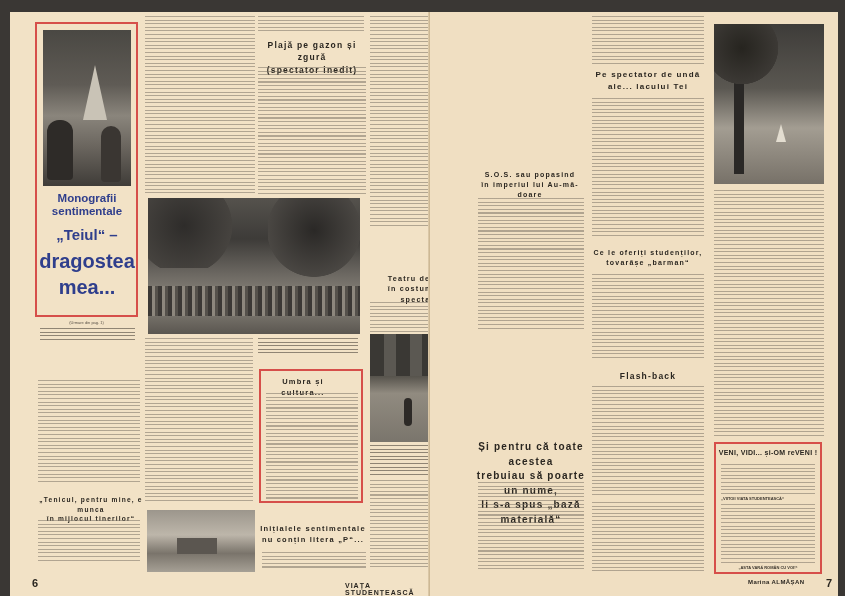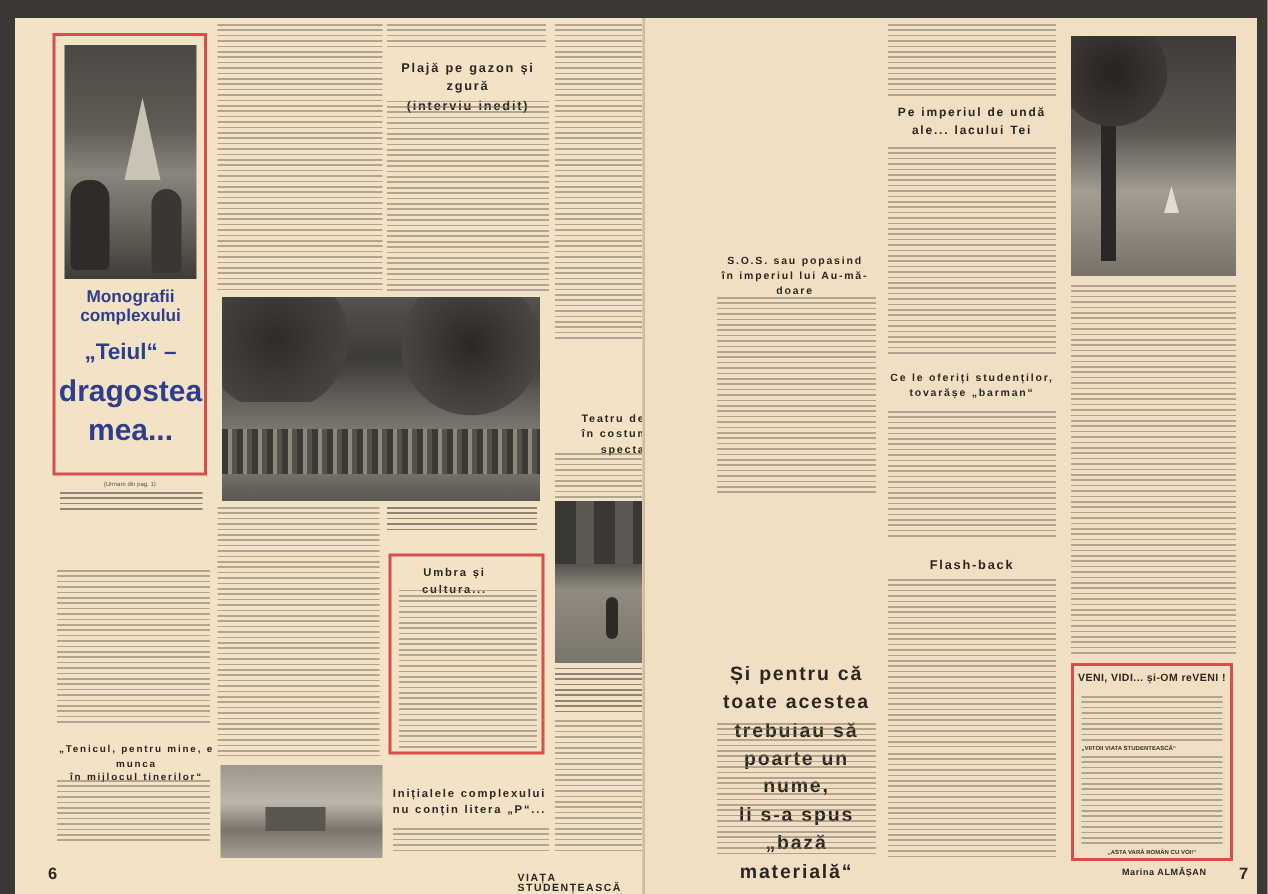--- a/index.html
+++ b/index.html
@@ -25,21 +25,21 @@
 <div class="spread">
 
   <div class="page-left">
 
     <div class="abs redbox" style="left:25px;top:10px;width:103px;height:295px;background:#f2e2c6">
       <div class="abs photo" style="left:6px;top:6px;width:88px;height:156px;background:linear-gradient(180deg,#4a4843 0%,#5f5b55 35%,#8a857c 55%,#6a655e 75%,#3f3c38 100%)">
         <div class="abs" style="left:40px;top:35px;width:0;height:0;border-left:12px solid transparent;border-right:12px solid transparent;border-bottom:55px solid #c9c3b6"></div>
         <div class="abs" style="left:4px;top:90px;width:26px;height:60px;border-radius:12px 12px 4px 4px;background:#2e2b28"></div>
         <div class="abs" style="left:58px;top:96px;width:20px;height:56px;border-radius:10px 10px 4px 4px;background:#3a3632"></div>
       </div>
-      <div class="abs hd-blue" style="left:4px;top:168px;width:92px;font-size:11.5px">Monografii complexului</div>
+      <div class="abs hd-blue" style="left:4px;top:168px;width:92px;font-size:11.5px">Monografii sentimentale</div>
       <div class="abs hd-blue" style="left:2px;top:202px;width:96px;font-size:15px">„Teiul“ –</div>
       <div class="abs hd-blue" style="left:0px;top:226px;width:100px;font-size:20px">dragostea</div>
       <div class="abs hd-blue" style="left:2px;top:252px;width:96px;font-size:20px">mea...</div>
     </div>
 
     <div class="abs caption" style="left:25px;top:308px;width:103px">(Urmare din pag. 1)</div>
     <div class="abs txt-dark" style="left:30px;top:316px;width:95px;height:12px"></div>
 
     <div class="abs txt" style="left:28px;top:368px;width:102px;height:104px"></div>
 
@@ -61,31 +61,31 @@
 
     <div class="abs txt" style="left:135px;top:326px;width:108px;height:166px"></div>
 
     <div class="abs photo" style="left:137px;top:498px;width:108px;height:62px;background:linear-gradient(180deg,#9c968c 0%,#bdb6aa 40%,#7a746b 70%,#a6a095 100%)">
       <div class="abs" style="left:30px;top:28px;width:40px;height:16px;background:#5b5650"></div>
     </div>
 
     <div class="abs txt" style="left:248px;top:4px;width:106px;height:18px"></div>
     <div class="abs hd" style="left:248px;top:27px;width:108px;font-size:8.5px">
       <div>Plajă pe gazon și zgură</div>
-      <div>(interviu inedit)</div>
+      <div>(spectator inedit)</div>
     </div>
     <div class="abs txt" style="left:248px;top:55px;width:108px;height:128px"></div>
 
     <div class="abs redbox" style="left:249px;top:357px;width:104px;height:134px">
       <div class="abs hd" style="left:0;top:6px;width:84px;font-size:7.5px">Umbra și cultura...</div>
       <div class="abs txt" style="left:5px;top:22px;width:92px;height:106px"></div>
     </div>
 
     <div class="abs hd" style="left:250px;top:512px;width:106px;font-size:7.5px">
-      <div>Inițialele complexului</div>
+      <div>Inițialele sentimentale</div>
       <div>nu conțin litera „P“...</div>
     </div>
     <div class="abs txt" style="left:252px;top:540px;width:104px;height:16px"></div>
 
     <div class="abs txt" style="left:360px;top:4px;width:106px;height:210px"></div>
     <div class="abs hd" style="left:358px;top:262px;width:108px;font-size:7.2px">
       <div>Teatru de vară,</div>
       <div>în costum de... spectator</div>
     </div>
     <div class="abs txt" style="left:360px;top:290px;width:106px;height:32px"></div>
@@ -108,30 +108,30 @@
 
   <div class="page-right">
 
 
     <div class="abs hd" style="left:44px;top:158px;width:112px;font-size:7px">
       <div>S.O.S. sau popasind</div>
       <div>în imperiul lui Au-mă-doare</div>
     </div>
     <div class="abs txt" style="left:48px;top:186px;width:106px;height:132px"></div>
 
-    <div class="abs hd" style="left:44px;top:428px;width:114px;font-size:13px">
+    <div class="abs hd" style="left:44px;top:428px;width:114px;font-size:10px">
       <div>Și pentru că toate acestea</div>
       <div>trebuiau să poarte un nume,</div>
       <div>li s-a spus „bază materială“</div>
     </div>
     <div class="abs txt" style="left:48px;top:470px;width:106px;height:88px"></div>
 
     <div class="abs txt" style="left:162px;top:4px;width:112px;height:50px"></div>
     <div class="abs hd" style="left:160px;top:57px;width:116px;font-size:8px">
-      <div>Pe imperiul de undă</div>
+      <div>Pe spectator de undă</div>
       <div>ale... lacului Tei</div>
     </div>
     <div class="abs txt" style="left:162px;top:86px;width:112px;height:140px"></div>
 
     <div class="abs hd" style="left:160px;top:236px;width:116px;font-size:7px">
       <div>Ce le oferiți studenților,</div>
       <div>tovarășe „barman“</div>
     </div>
     <div class="abs txt" style="left:162px;top:262px;width:112px;height:86px"></div>
 

